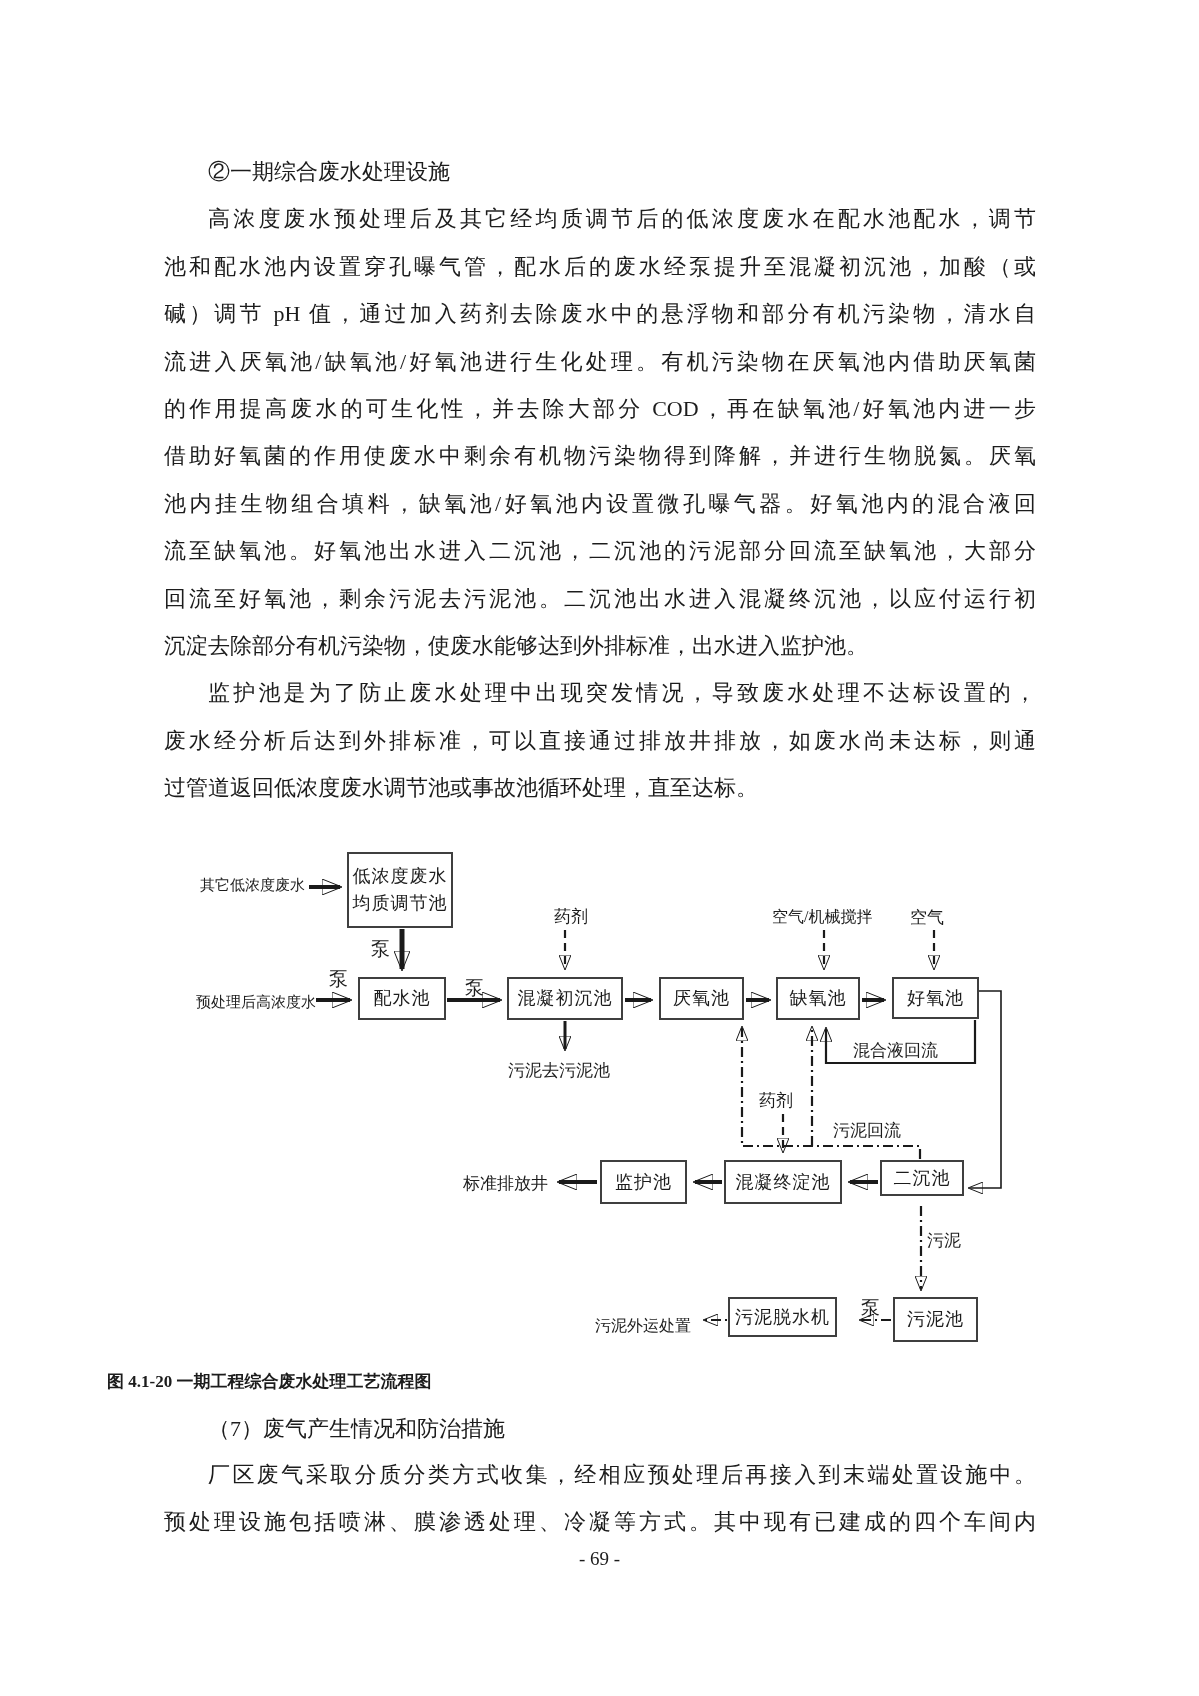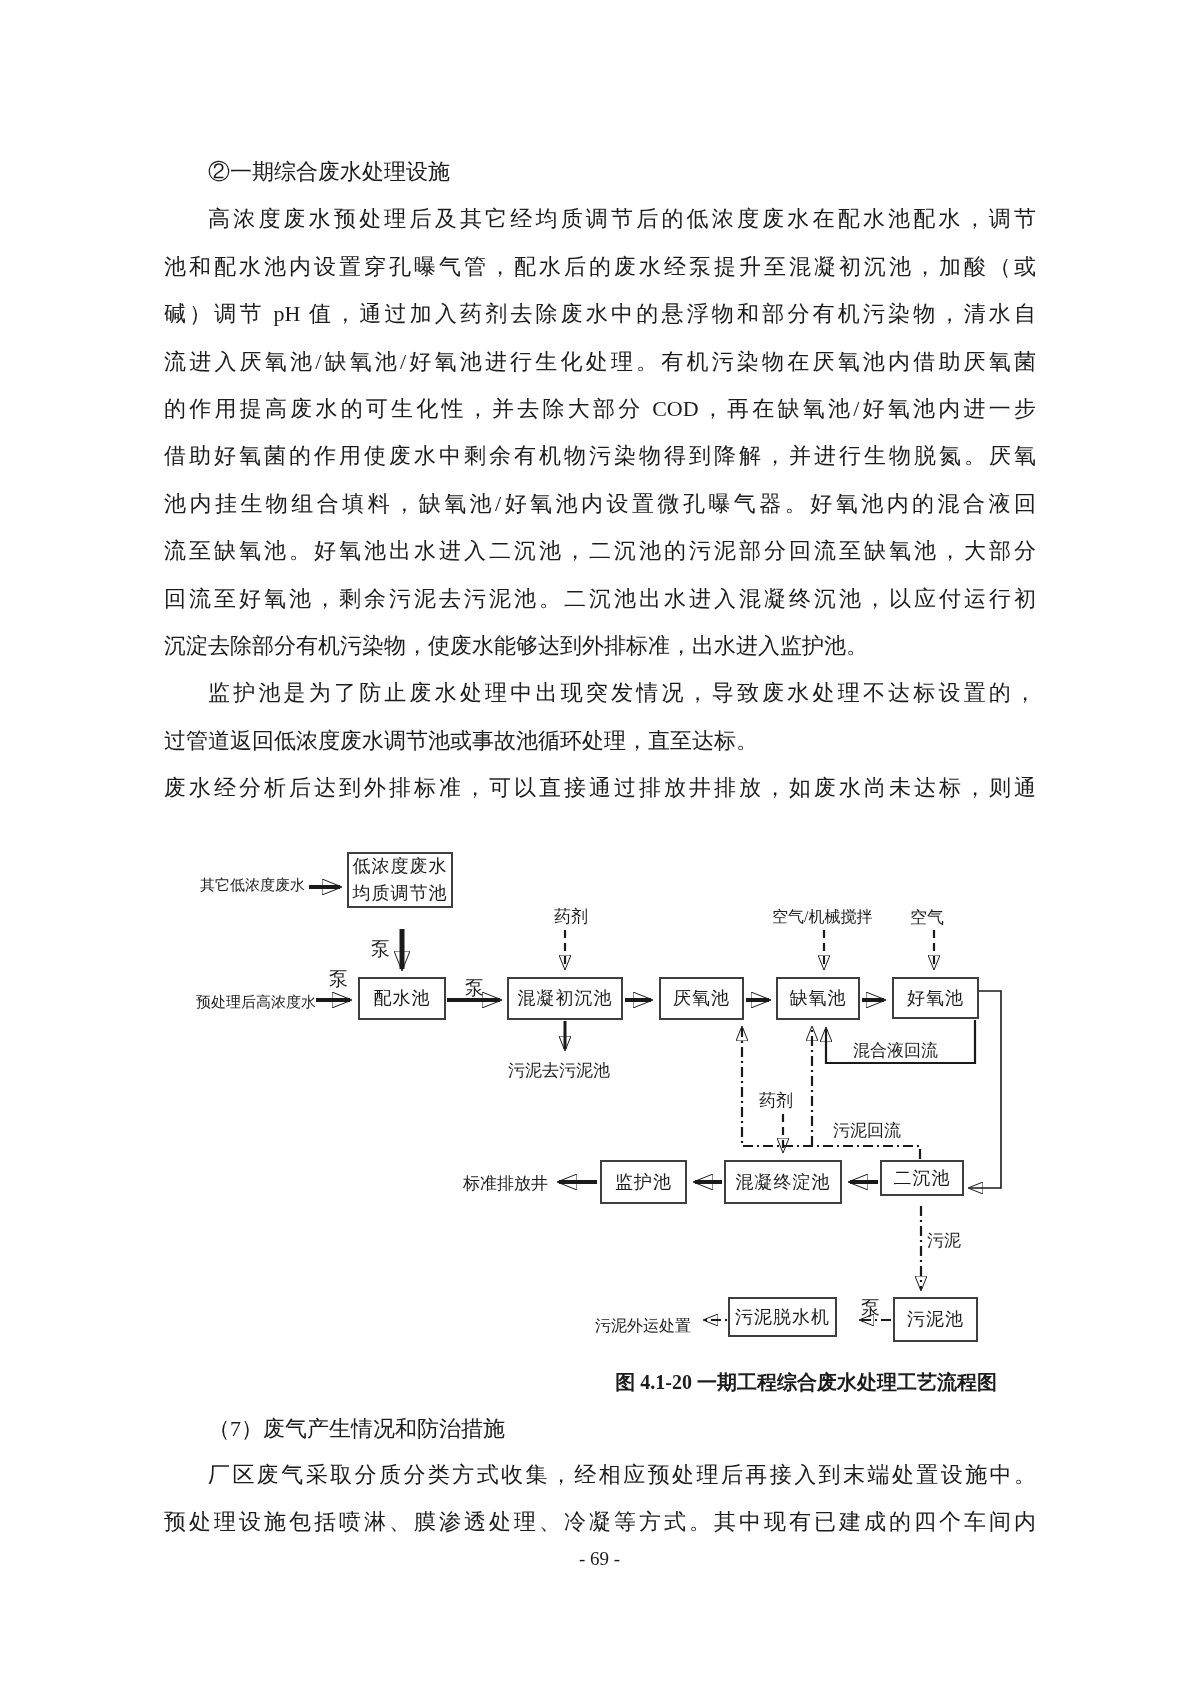--- a/index.html
+++ b/index.html
@@ -11,22 +11,22 @@
   }
   
   .text-block{position:absolute; left:164px; width:872px;}
   .line{height:47.4px; line-height:47.4px; font-size:22px;}
   .jl{text-align:justify; text-align-last:justify;}
   .ll{text-align:left;}
   .ind{text-indent:44px;}
   .tb2 .line{height:46.4px; line-height:46.4px;}
   
   .caption{
-    position:absolute; left:125px; width:872px; top:1368px;
-    text-align:right; font-size:20px; font-weight:bold; line-height:28px;
+    position:absolute; left:107px; width:872px; top:1368px;
+    text-align:left; font-size:17px; font-weight:bold; line-height:28px;
   }
   .pagenum{
     position:absolute; left:0; width:1199px; top:1548px;
     text-align:center; font-size:19px;
   }
   
   .dbox{
     position:absolute; border:2px solid var(--box-border); background:#fff;
     display:flex; flex-direction:column; align-items:center; justify-content:center;
     font-size:18px; letter-spacing:1px; box-sizing:border-box; z-index:2;
@@ -54,22 +54,22 @@
     <div class="line jl">池和配水池内设置穿孔曝气管，配水后的废水经泵提升至混凝初沉池，加酸（或</div>
     <div class="line jl">碱）调节 pH 值，通过加入药剂去除废水中的悬浮物和部分有机污染物，清水自</div>
     <div class="line jl">流进入厌氧池/缺氧池/好氧池进行生化处理。有机污染物在厌氧池内借助厌氧菌</div>
     <div class="line jl">的作用提高废水的可生化性，并去除大部分 COD，再在缺氧池/好氧池内进一步</div>
     <div class="line jl">借助好氧菌的作用使废水中剩余有机物污染物得到降解，并进行生物脱氮。厌氧</div>
     <div class="line jl">池内挂生物组合填料，缺氧池/好氧池内设置微孔曝气器。好氧池内的混合液回</div>
     <div class="line jl">流至缺氧池。好氧池出水进入二沉池，二沉池的污泥部分回流至缺氧池，大部分</div>
     <div class="line jl">回流至好氧池，剩余污泥去污泥池。二沉池出水进入混凝终沉池，以应付运行初</div>
     <div class="line ll">沉淀去除部分有机污染物，使废水能够达到外排标准，出水进入监护池。</div>
     <div class="line ind jl">监护池是为了防止废水处理中出现突发情况，导致废水处理不达标设置的，</div>
+    <div class="line jl">废水经分析后达到外排标准，可以直接通过排放井排放，如废水尚未达标，则通</div>
     <div class="line ll">过管道返回低浓度废水调节池或事故池循环处理，直至达标。</div>
-    <div class="line jl">废水经分析后达到外排标准，可以直接通过排放井排放，如废水尚未达标，则通</div>
   </div>
 
   <svg class="wires" width="1199" height="1696">
     <defs>
       <marker id="mA" markerUnits="userSpaceOnUse" markerWidth="20" markerHeight="16" refX="18" refY="8" orient="auto">
         <path d="M0 0 L20 8 L0 16 Z"></path>
       </marker>
       <marker id="mB" markerUnits="userSpaceOnUse" markerWidth="15" markerHeight="12" refX="13" refY="6" orient="auto">
         <path d="M0 0 L15 6 L0 12 Z"></path>
       </marker>
@@ -91,21 +91,21 @@
     <path class="s2 dash" marker-end="url(#mB)" d="M824 930 V968"></path>
     <path class="s2 dash" marker-end="url(#mB)" d="M934 930 V968"></path>
     <path class="s2 dash" marker-end="url(#mB)" d="M783 1114 V1151"></path>
     <path class="s2 dashdot" marker-end="url(#mB)" d="M920 1159 V1146 H742 V1028"></path>
     <path class="s2 dashdot" marker-end="url(#mB)" d="M812 1146 V1028"></path>
     <path class="s2 dashdot" marker-end="url(#mB)" d="M921 1206 V1289"></path>
     <path class="s2 dashdot" marker-end="url(#mB)" d="M891 1320 H861"></path>
     <path class="s2 dashdot" marker-end="url(#mB)" d="M741 1320 H705"></path>
   </svg>
 
-  <div class="dbox" style="left:347px;top:852px;width:106px;height:56px">
+  <div class="dbox" style="left:347px;top:852px;width:106px;height:76px">
     <span class="bl">低浓度废水</span>
     <span class="bl">均质调节池</span>
   </div>
   <div class="dbox" style="left:358px;top:977px;width:88px;height:43px">
     <span class="bl">配水池</span>
   </div>
   <div class="dbox" style="left:507px;top:977px;width:116px;height:43px">
     <span class="bl">混凝初沉池</span>
   </div>
   <div class="dbox" style="left:659px;top:977px;width:85px;height:43px">

